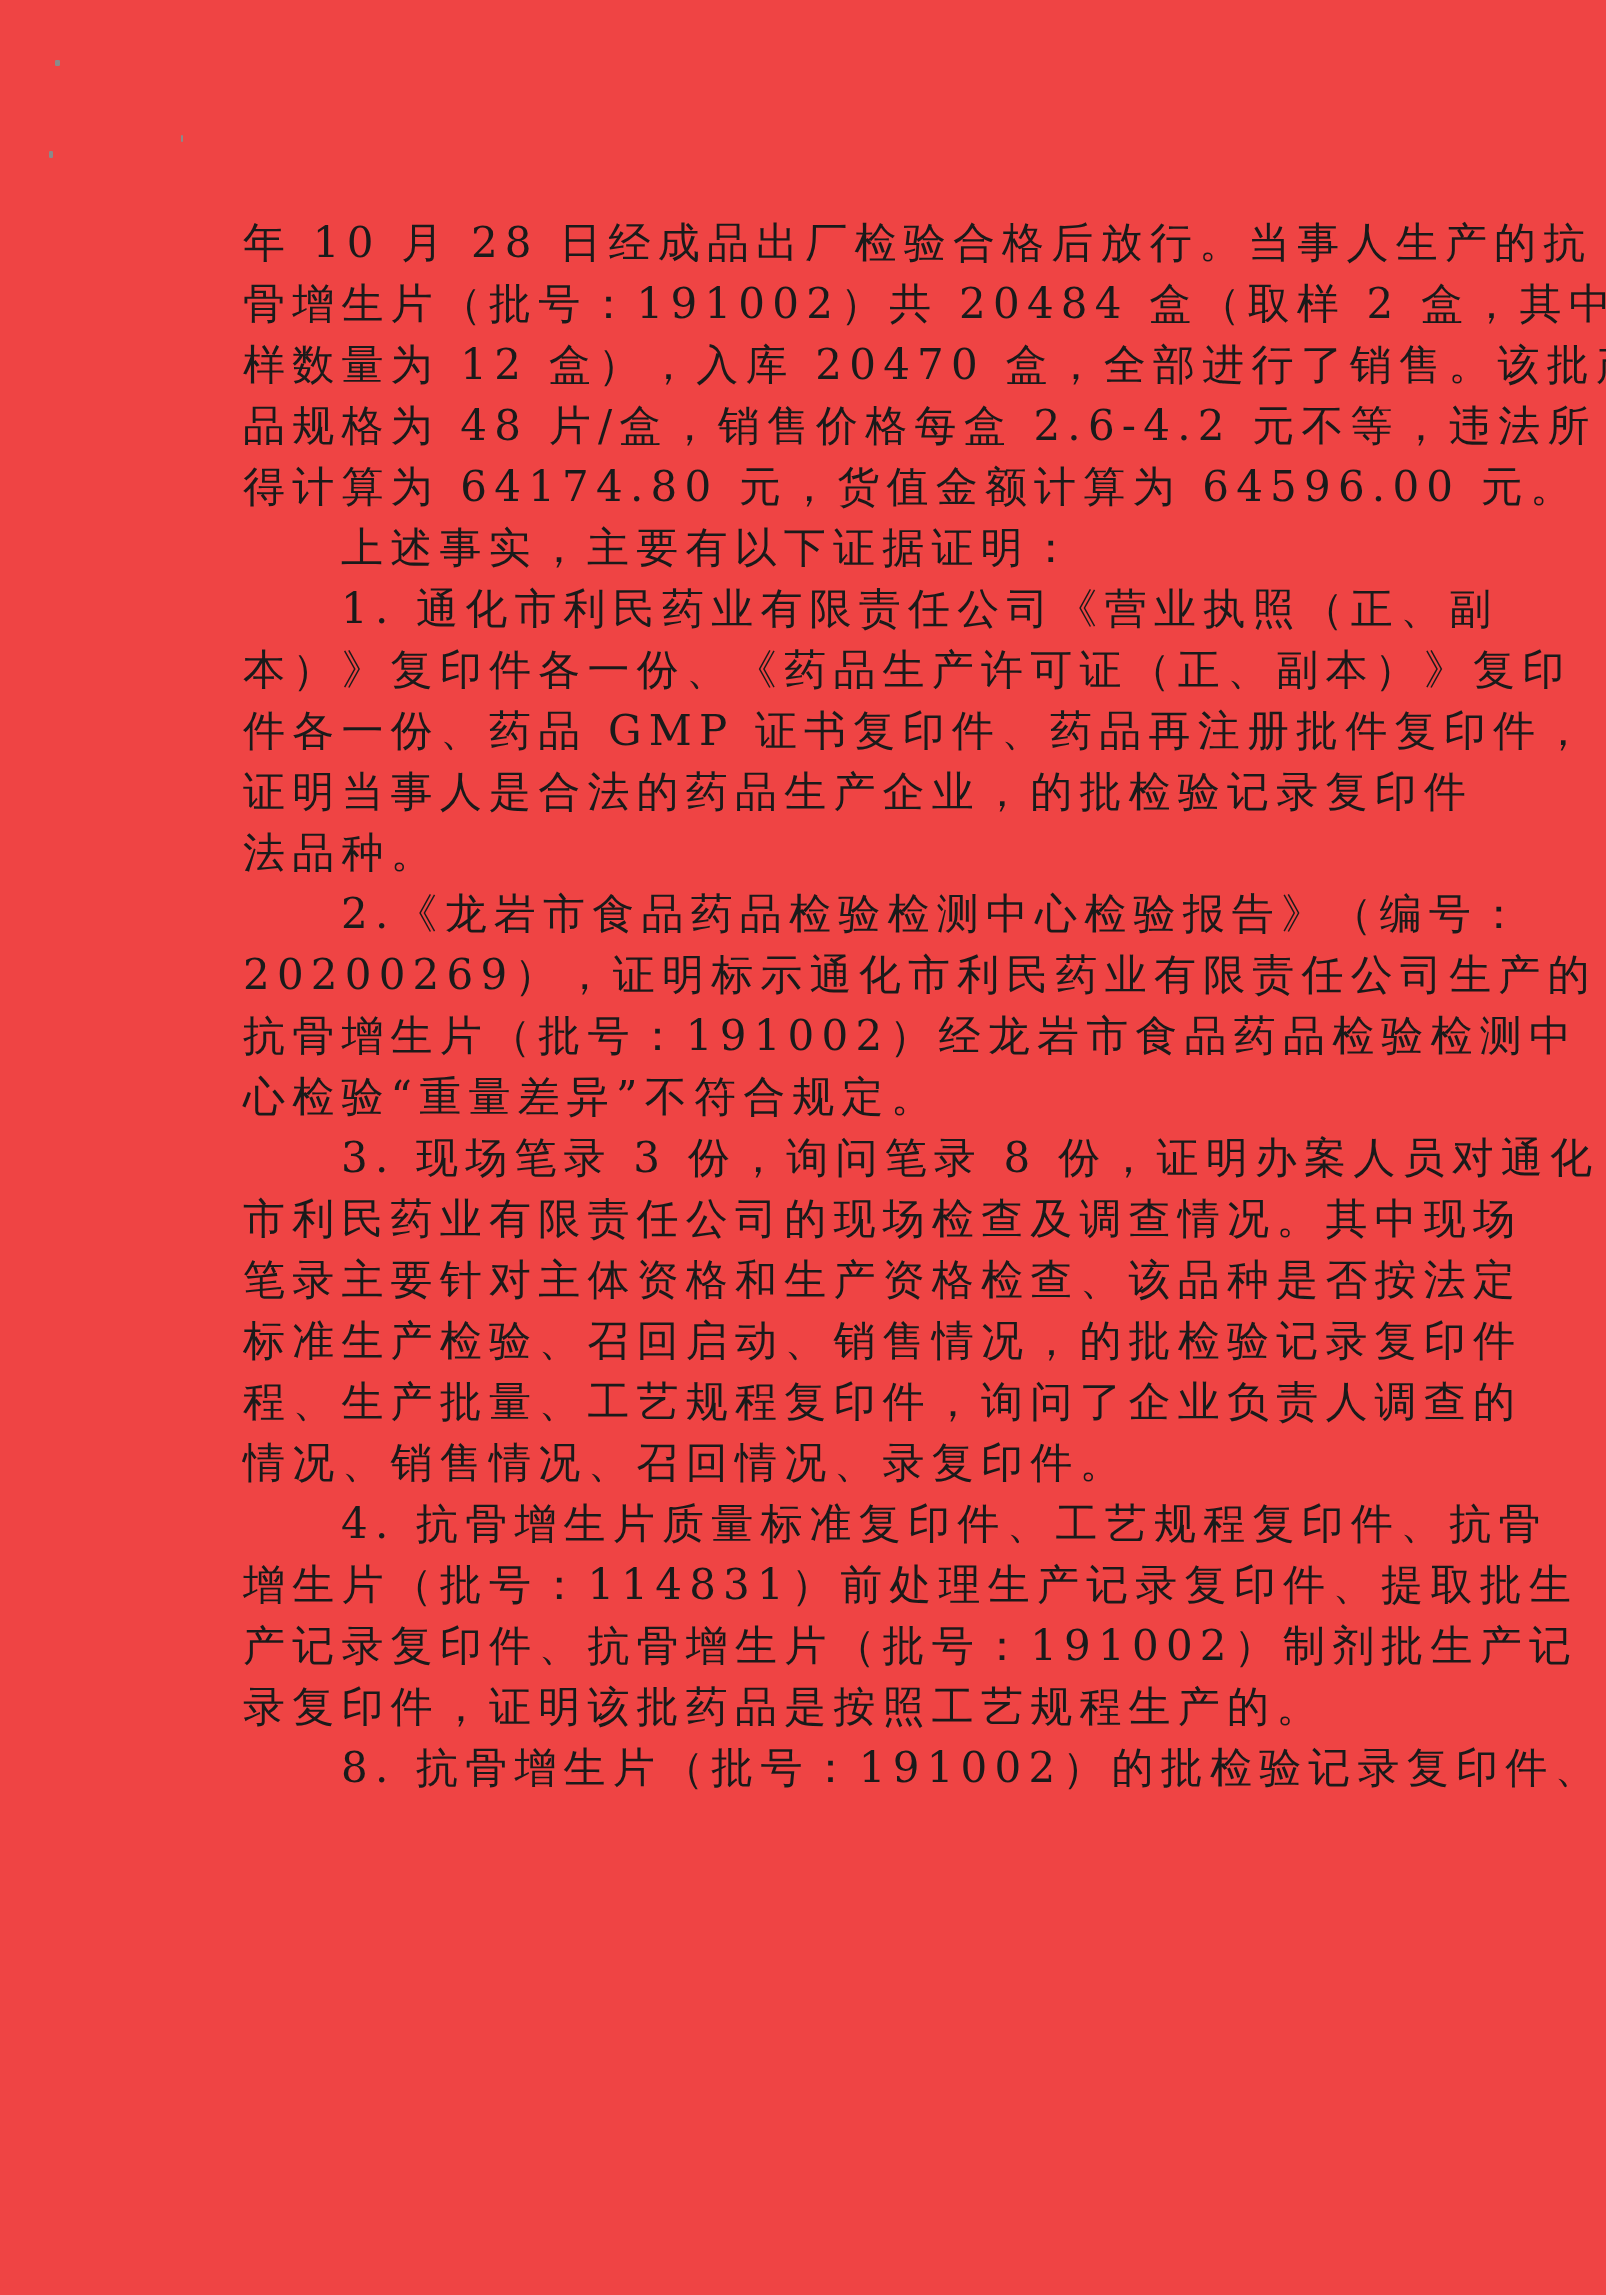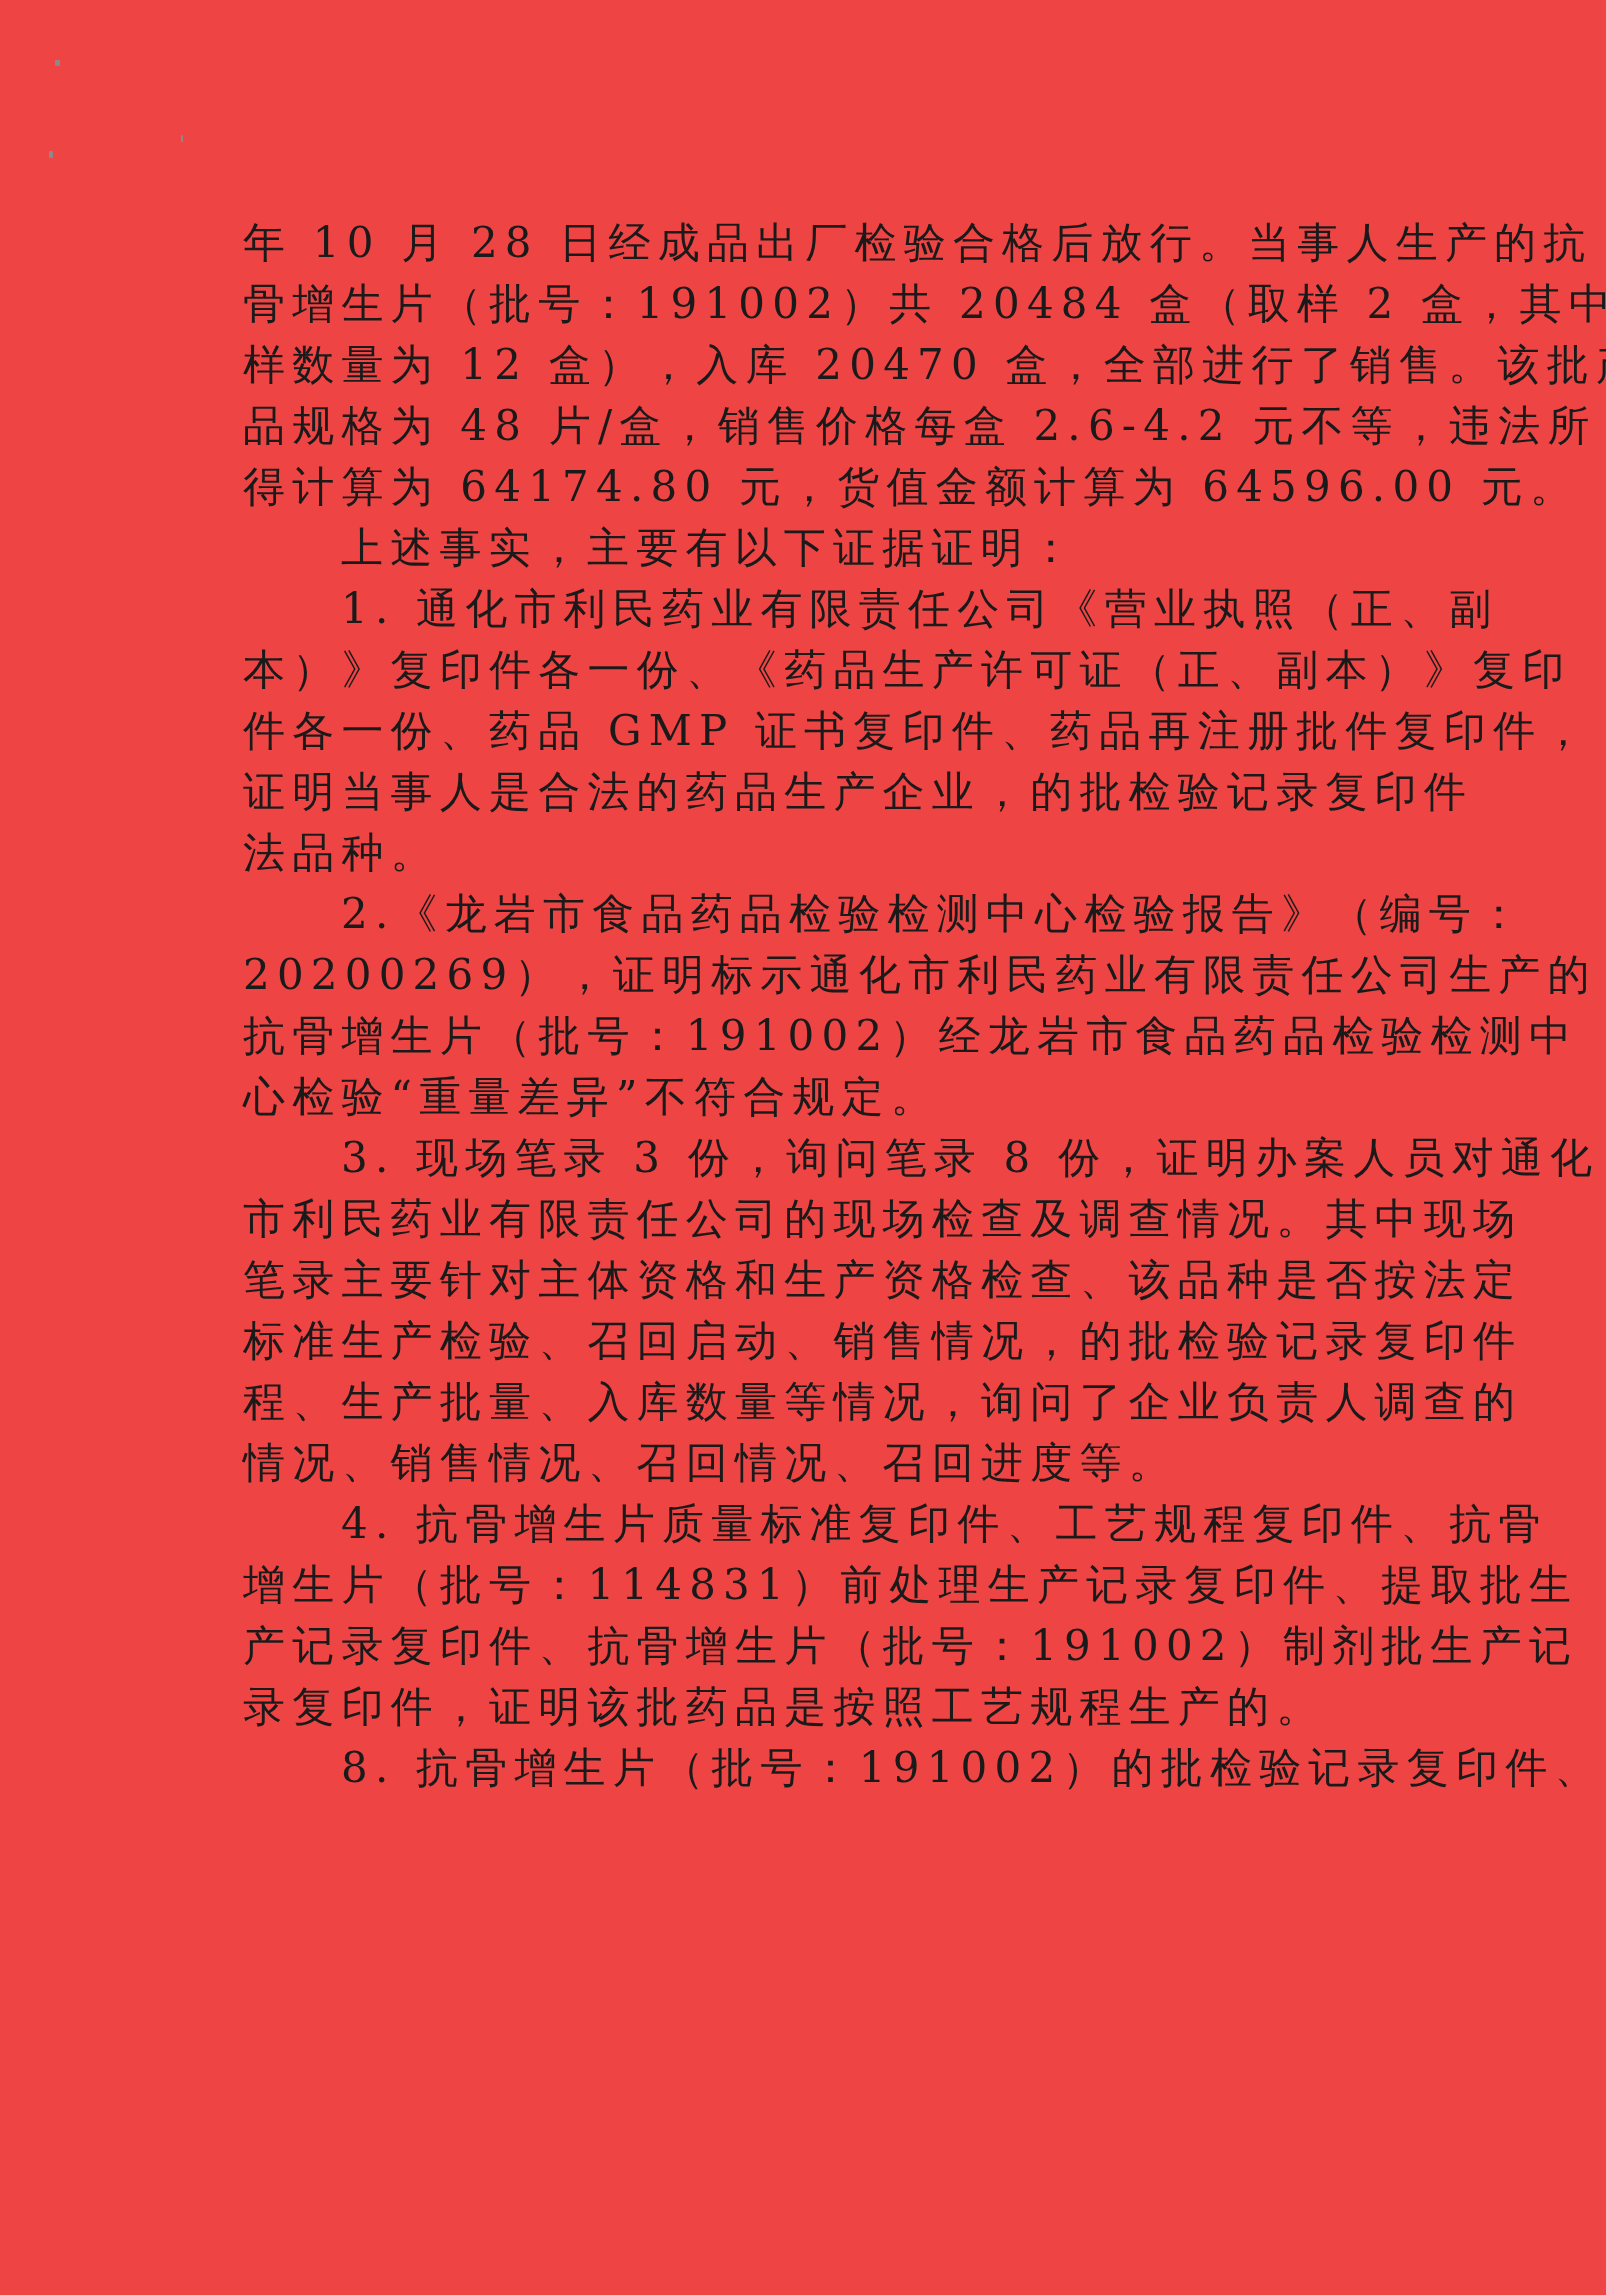--- a/index.html
+++ b/index.html
@@ -85,22 +85,22 @@
       <div class="line">20200269），证明标示通化市利民药业有限责任公司生产的</div>
       <div class="line">抗骨增生片（批号：191002）经龙岩市食品药品检验检测中</div>
       <div class="line last">心检验“重量差异”不符合规定。</div>
     </div>
 
     <div>
       <div class="line indent">3. 现场笔录 3 份，询问笔录 8 份，证明办案人员对通化</div>
       <div class="line">市利民药业有限责任公司的现场检查及调查情况。其中现场</div>
       <div class="line">笔录主要针对主体资格和生产资格检查、该品种是否按法定</div>
       <div class="line">标准生产检验、召回启动、销售情况，的批检验记录复印件</div>
-      <div class="line">程、生产批量、入库数量等情况，询问了企业负责人调查的</div>
-      <div class="line last">情况、销售情况、召回情况、召回进度等。</div>
+      <div class="line">程、生产批量、工艺规程复印件，询问了企业负责人调查的</div>
+      <div class="line last">情况、销售情况、召回情况、录复印件。</div>
     </div>
 
     <div>
       <div class="line indent">4. 抗骨增生片质量标准复印件、工艺规程复印件、抗骨</div>
       <div class="line">增生片（批号：114831）前处理生产记录复印件、提取批生</div>
       <div class="line">产记录复印件、抗骨增生片（批号：191002）制剂批生产记</div>
       <div class="line last">录复印件，证明该批药品是按照工艺规程生产的。</div>
     </div>
 
     <div>

